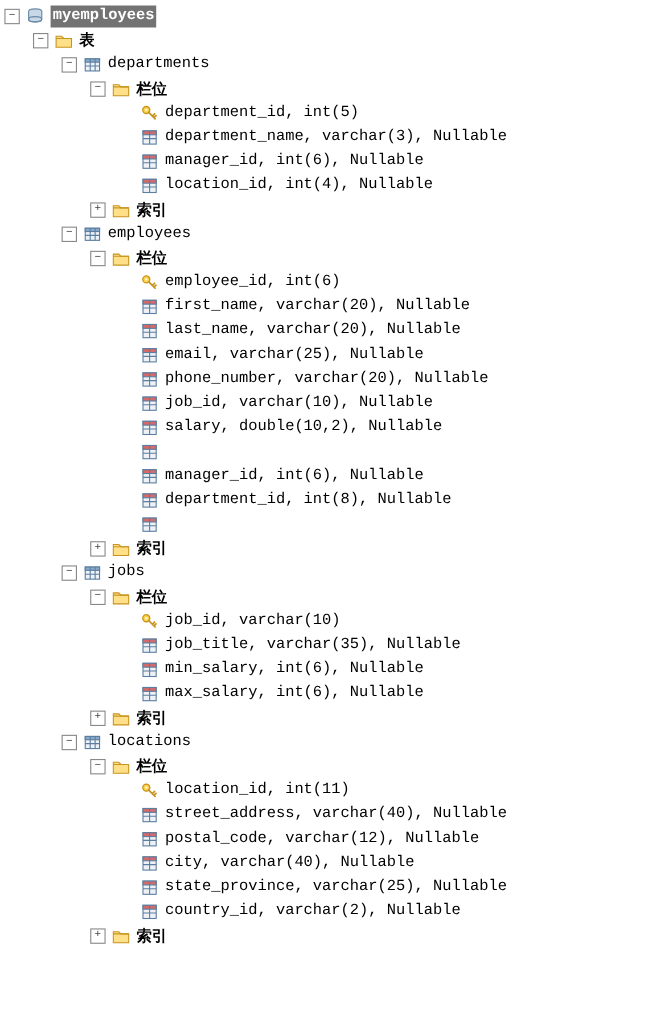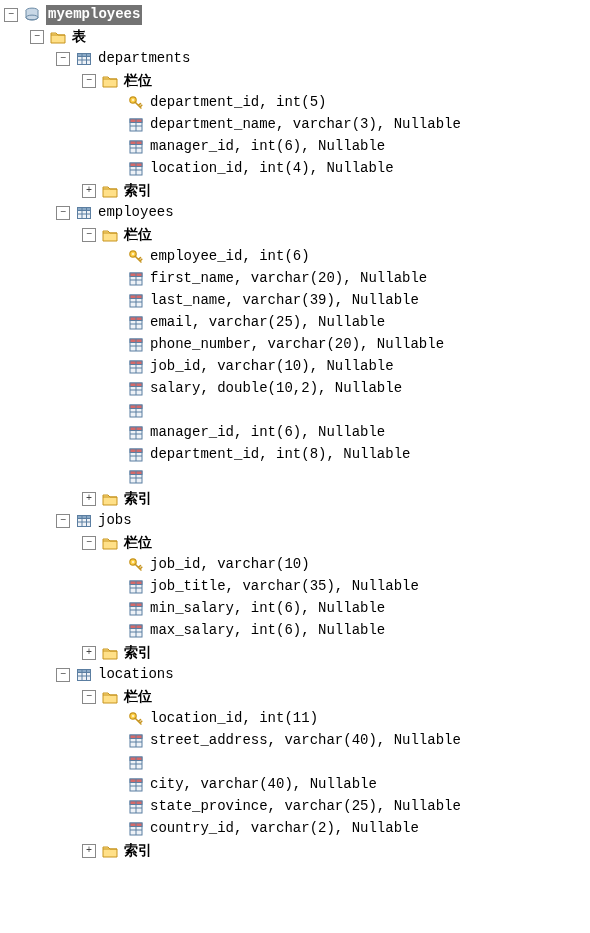--- a/index.html
+++ b/index.html
@@ -211,21 +211,21 @@
     </div>
     <div class="row">
       <span class="indent"></span>
       <span class="indent"></span>
       <span class="indent"></span>
       <span class="indent"></span>
       <span class="indent" style="width:20px"></span>
       <svg class="ico">
         <use href="#col-ico"></use>
       </svg>
-      <span class="label">last_name, varchar(39), Nullable</span>
+      <span class="label">last_name, varchar(20), Nullable</span>
     </div>
     <div class="row">
       <span class="indent"></span>
       <span class="indent"></span>
       <span class="indent"></span>
       <span class="indent"></span>
       <span class="indent" style="width:20px"></span>
       <svg class="ico">
         <use href="#col-ico"></use>
       </svg>
@@ -432,20 +432,21 @@
     </div>
     <div class="row">
       <span class="indent"></span>
       <span class="indent"></span>
       <span class="indent"></span>
       <span class="indent"></span>
       <span class="indent" style="width:20px"></span>
       <svg class="ico">
         <use href="#col-ico"></use>
       </svg>
+      <span class="label">postal_code, varchar(12), Nullable</span>
     </div>
     <div class="row">
       <span class="indent"></span>
       <span class="indent"></span>
       <span class="indent"></span>
       <span class="indent"></span>
       <span class="indent" style="width:20px"></span>
       <svg class="ico">
         <use href="#col-ico"></use>
       </svg>

